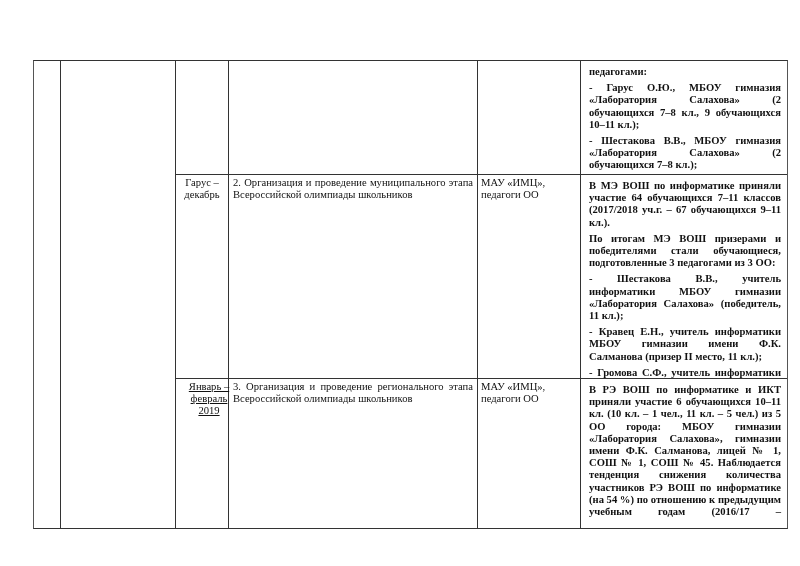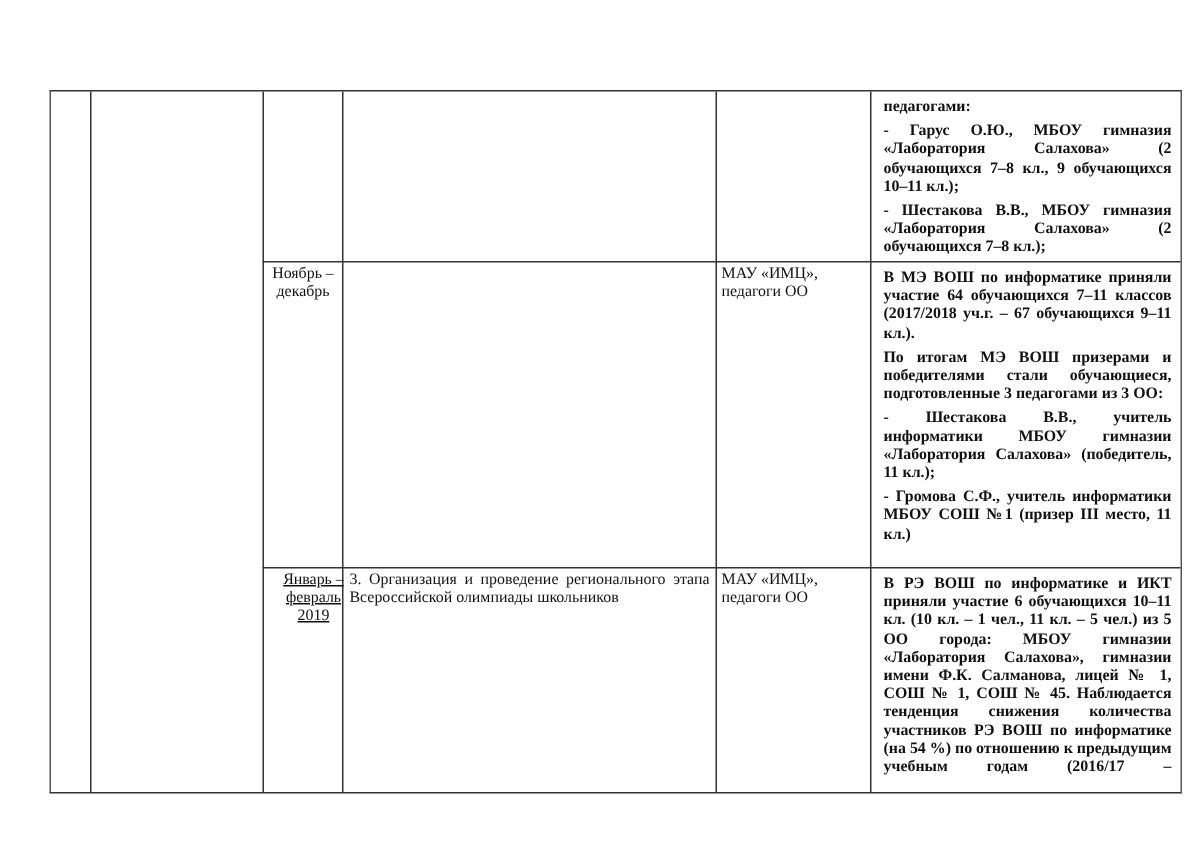--- a/index.html
+++ b/index.html
@@ -93,26 +93,28 @@
 
     <div class="hseg" style="left:141px; right:0; top:113px;"></div>
     <div class="hseg" style="left:141px; right:0; top:317px;"></div>
 
     <div class="cell c-result" style="left:547px; width:208px; top:0px; height:113px;">
       <p>педагогами:</p>
       <p>- Гарус О.Ю., МБОУ гимназия «Лаборатория Салахова» (2 обучающихся 7–8 кл., 9 обучающихся 10–11 кл.);</p>
       <p>- Шестакова В.В., МБОУ гимназия «Лаборатория Салахова» (2 обучающихся 7–8 кл.);</p>
     </div>
 
-    <div class="cell c-date" style="left:142px; width:52px; top:114px; height:203px;">Ноябрь – декабрь</div>
+    <div class="cell c-date" style="left:142px; width:52px; top:114px; height:203px;">Гарус – декабрь</div>
+    <div class="cell c-event" style="left:195px; width:248px; top:114px; height:203px;">2. Организация и проведение муниципального этапа Всероссийской олимпиады школьников</div>
     <div class="cell c-resp" style="left:444px; width:102px; top:114px; height:203px;">МАУ «ИМЦ», педагоги ОО</div>
     <div class="cell c-result" style="left:547px; width:208px; top:114px; height:203px;">
       <p>В МЭ ВОШ по информатике приняли участие 64 обучающихся 7–11 классов (2017/2018 уч.г. – 67 обучающихся 9–11 кл.).</p>
       <p>По итогам МЭ ВОШ призерами и победителями стали обучающиеся, подготовленные 3 педагогами из 3 ОО:</p>
       <p>- Шестакова В.В., учитель информатики МБОУ гимназии «Лаборатория Салахова» (победитель, 11 кл.);</p>
+      <p>- Кравец Е.Н., учитель информатики МБОУ гимназии имени Ф.К. Салманова (призер II место, 11 кл.);</p>
       <p>- Громова С.Ф., учитель информатики МБОУ СОШ №1 (призер III место, 11 кл.)</p>
     </div>
 
     <div class="cell c-date" style="left:149px; width:52px; top:318px; height:150px;text-decoration:underline;">Январь – февраль 2019</div>
     <div class="cell c-event" style="left:195px; width:248px; top:318px; height:150px;">3. Организация и проведение регионального этапа Всероссийской олимпиады школьников</div>
     <div class="cell c-resp" style="left:444px; width:102px; top:318px; height:150px;">МАУ «ИМЦ», педагоги ОО</div>
     <div class="cell c-result" style="left:547px; width:208px; top:318px; height:150px;">
       <p class="full">В РЭ ВОШ по информатике и ИКТ приняли участие 6 обучающихся 10–11 кл. (10 кл. – 1 чел., 11 кл. – 5 чел.) из 5 ОО города: МБОУ гимназии «Лаборатория Салахова», гимназии имени Ф.К. Салманова, лицей № 1, СОШ № 1, СОШ № 45. Наблюдается тенденция снижения количества участников РЭ ВОШ по информатике (на 54 %) по отношению к предыдущим учебным годам (2016/17 –</p>
     </div>
   </div>

